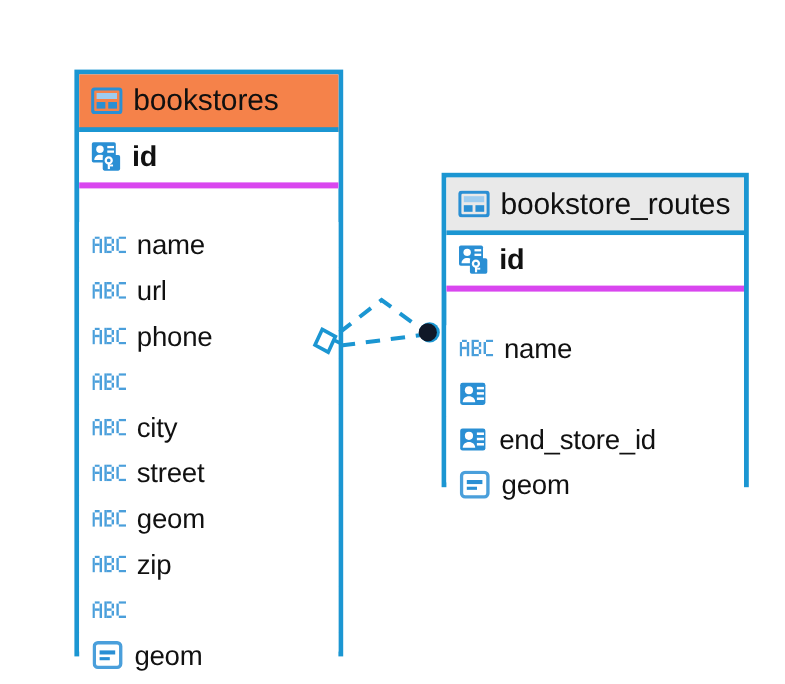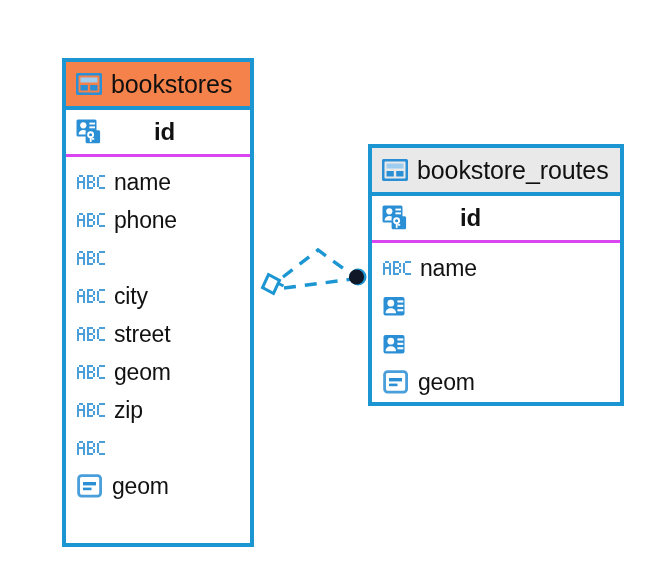--- a/index.html
+++ b/index.html
@@ -24,21 +24,21 @@
   .entity {
     position: absolute;
     box-sizing: border-box;
     background: #ffffff;
     border: 4px solid #1b96d2;
   }
 
   #entity-bookstores {
     left: 62px;
     top: 58px;
-    width: 192px;
+    width: 224px;
     height: 489px;
     text-align: right;
   }
 
   #entity-bookstore-routes {
     left: 368px;
     top: 144px;
     width: 256px;
     height: 262px;
   }
@@ -62,26 +62,26 @@
     letter-spacing: -0.1px;
   }
 
   .pk-row {
     box-sizing: border-box;
     height: 47px;
     display: flex;
     align-items: center;
     padding-left: 10px;
     background: #ffffff;
-    border-bottom: 3px solid #d946ef;
-    gap: 44px;
+    border-bottom: 5px solid #d946ef;
   }
 
   .field-list {
-    padding-top: 6px;
+    padding-top: 18px;
+    margin-top: 10px;
   }
 
   .field-row {
     box-sizing: border-box;
     height: 38px;
     display: flex;
     align-items: center;
     padding-left: 11px;
     background: #ffffff;
   }
@@ -169,20 +169,42 @@
               <rect x="12" y="12" width="4" height="2"></rect>
               <rect x="22" y="0" width="6" height="2"></rect>
                 <rect x="20" y="2" width="2" height="10"></rect>
               <rect x="22" y="12" width="6" height="2"></rect>
             </g>
           </svg>
         </span>
         <span class="field-label">name</span>
       </div>
 
+      <div class="field-row">
+        <span class="icon">
+          <svg width="28" height="14" viewBox="0 0 28 14">
+            <g fill="#4a9fdb">
+              <rect x="0" y="2" width="2" height="12"></rect>
+                <rect x="6" y="2" width="2" height="12"></rect>
+              <rect x="2" y="0" width="4" height="2"></rect>
+                <rect x="2" y="6" width="4" height="2"></rect>
+              <rect x="10" y="0" width="2" height="14"></rect>
+              <rect x="12" y="0" width="4" height="2"></rect>
+                <rect x="16" y="2" width="2" height="4"></rect>
+              <rect x="12" y="6" width="4" height="2"></rect>
+                <rect x="16" y="8" width="2" height="4"></rect>
+              <rect x="12" y="12" width="4" height="2"></rect>
+              <rect x="22" y="0" width="6" height="2"></rect>
+                <rect x="20" y="2" width="2" height="10"></rect>
+              <rect x="22" y="12" width="6" height="2"></rect>
+            </g>
+          </svg>
+        </span>
+        <span class="field-label">url</span>
+      </div>
 
       <div class="field-row">
         <span class="icon">
           <svg width="28" height="14" viewBox="0 0 28 14">
             <g fill="#4a9fdb">
               <rect x="0" y="2" width="2" height="12"></rect>
                 <rect x="6" y="2" width="2" height="12"></rect>
               <rect x="2" y="0" width="4" height="2"></rect>
                 <rect x="2" y="6" width="4" height="2"></rect>
               <rect x="10" y="0" width="2" height="14"></rect>
@@ -423,20 +445,21 @@
         <span class="icon">
           <svg width="24" height="21" viewBox="0 0 24 21">
             <rect x="0.5" y="1" width="21" height="18.5" rx="2" fill="#2a8fd4"></rect>
             <circle cx="7.8" cy="7.2" r="3.4" fill="#ffffff"></circle>
             <path d="M2.6 17.2c0-3 2.3-4.9 5.2-4.9s5.2 1.9 5.2 4.9z" fill="#ffffff"></path>
             <rect x="14.4" y="4.4" width="5.9" height="2.1" fill="#ffffff"></rect>
             <rect x="14.4" y="8.8" width="5.9" height="2.1" fill="#ffffff"></rect>
             <rect x="14.4" y="13.2" width="5.9" height="2.1" fill="#ffffff"></rect>
           </svg>
         </span>
+        <span class="field-label">end_store_id</span>
       </div>
 
       <div class="field-row">
         <span class="icon">
           <svg width="26" height="24" viewBox="0 0 26 24">
             <rect x="1.6" y="1.6" width="22" height="20.5" rx="3" fill="none" stroke="#4a9fdb" stroke-width="2.8"></rect>
             <rect x="6" y="8" width="13" height="3.4" fill="#2a8fd4"></rect>
             <rect x="6" y="13.6" width="8.5" height="2.6" fill="#2a8fd4"></rect>
           </svg>
         </span>

